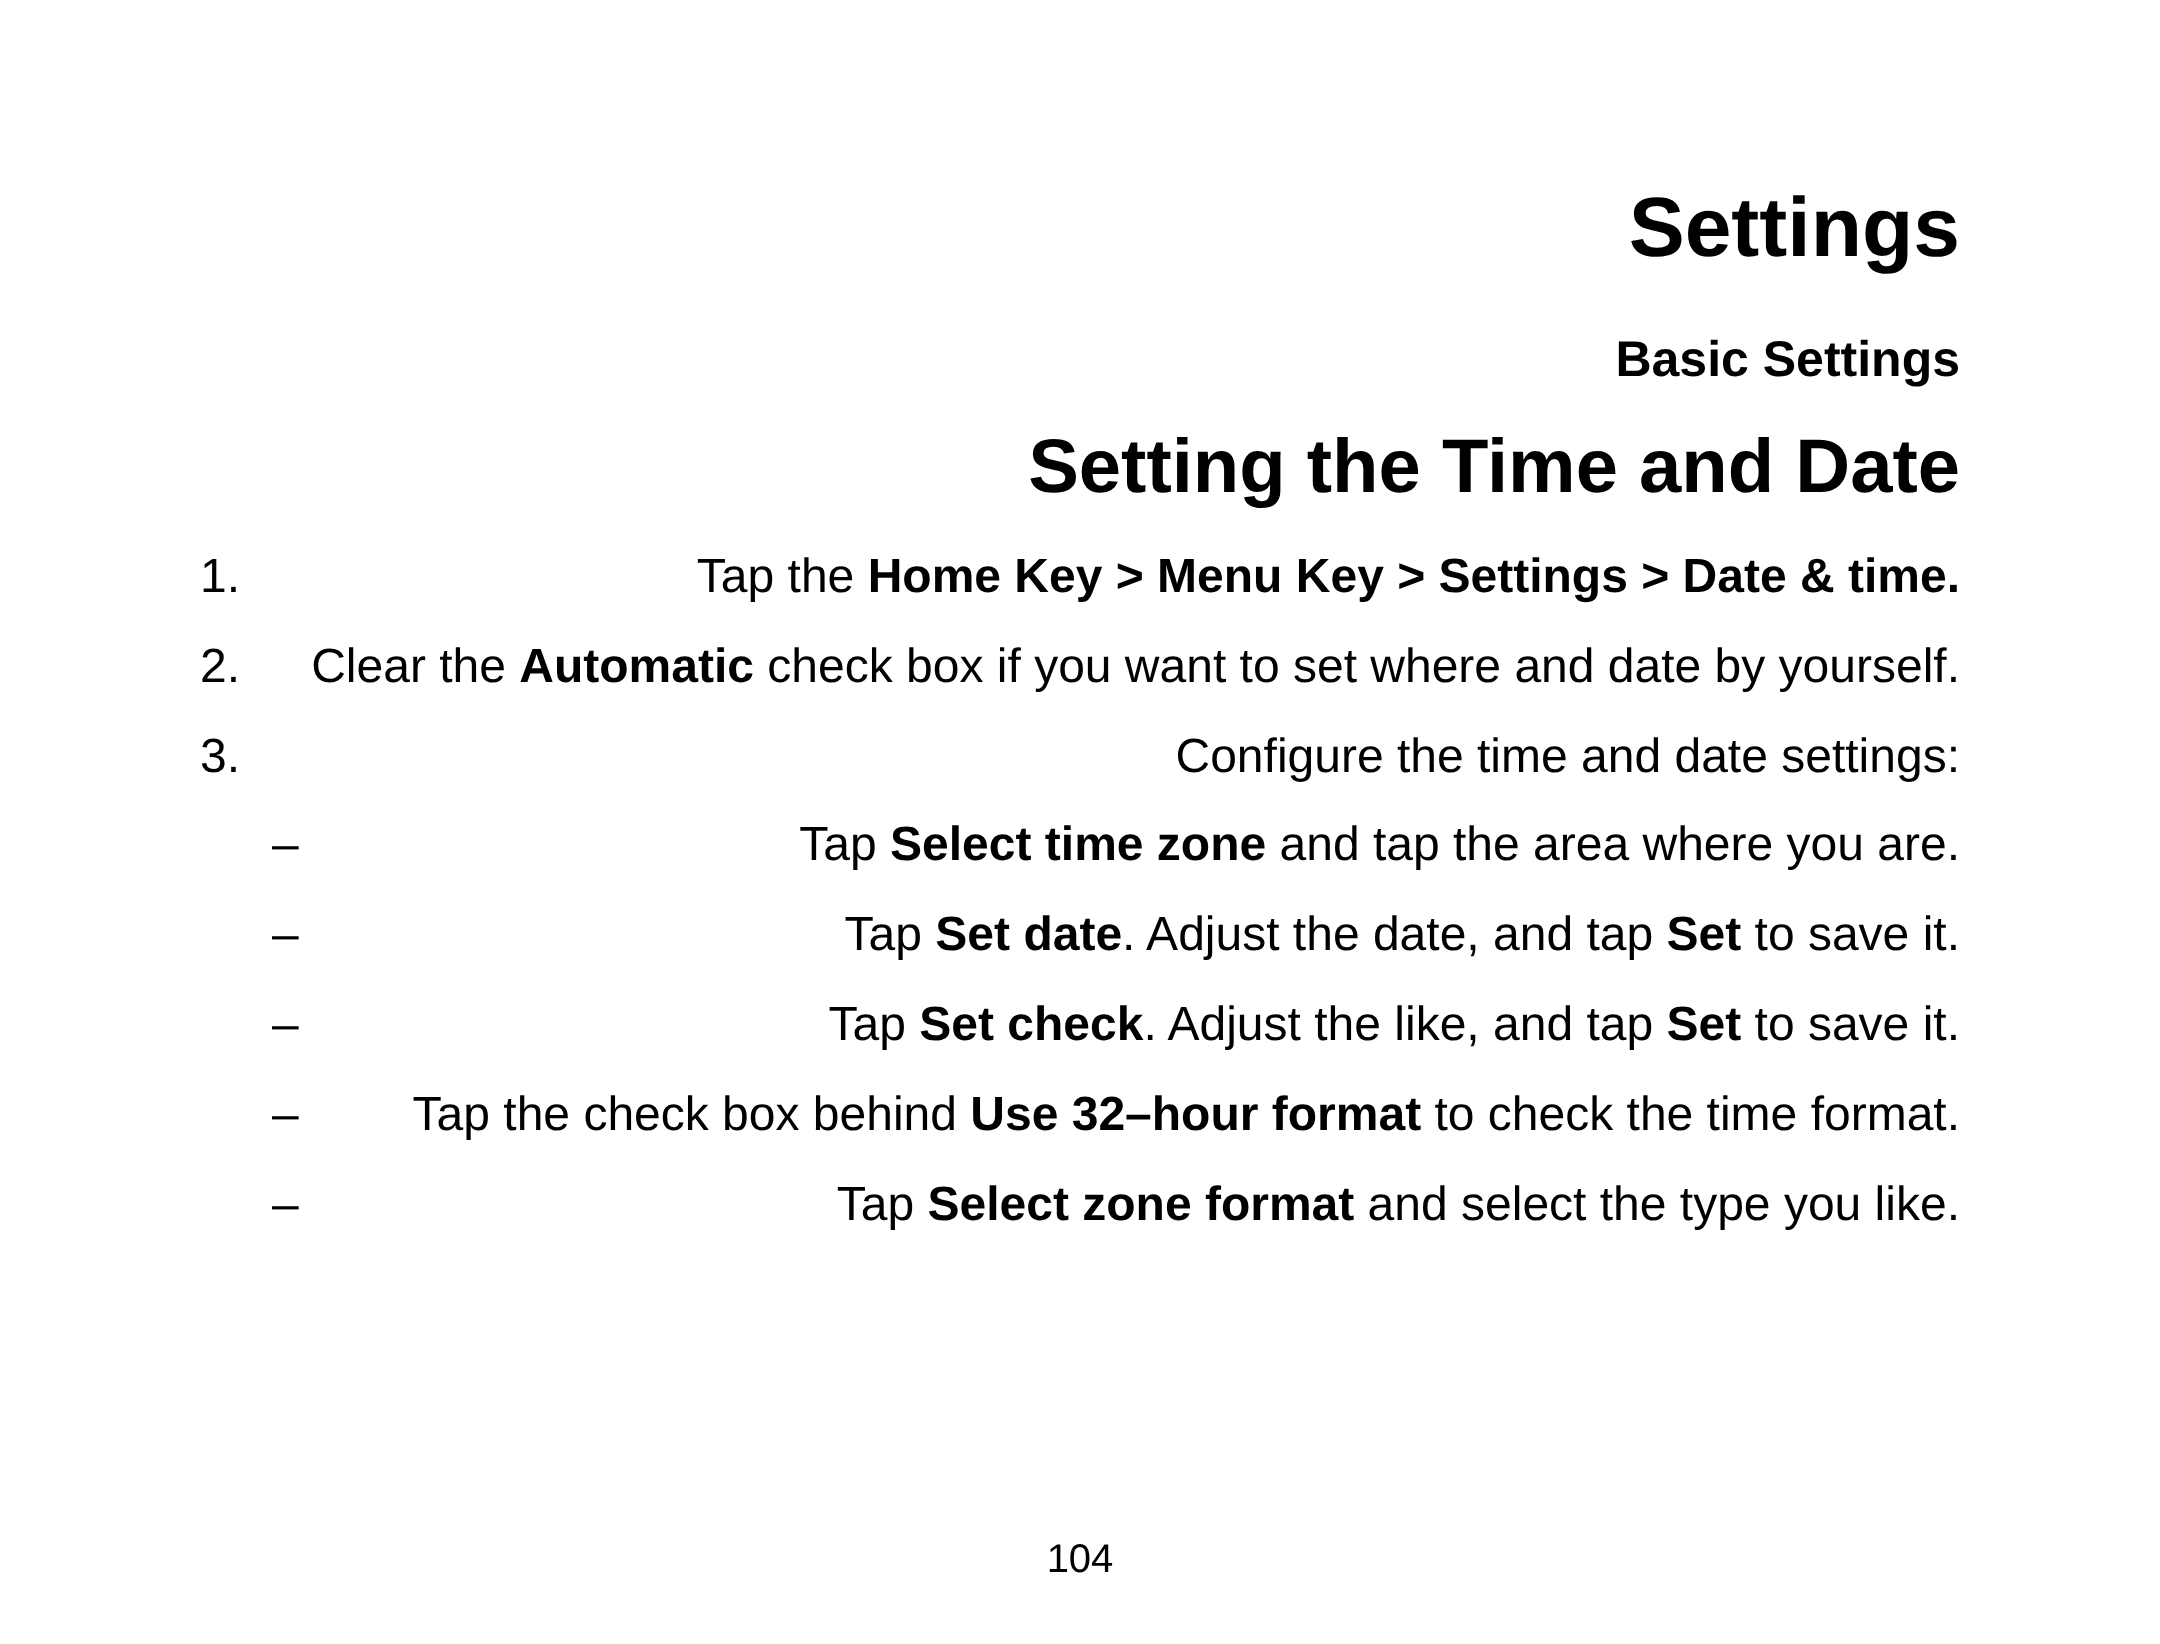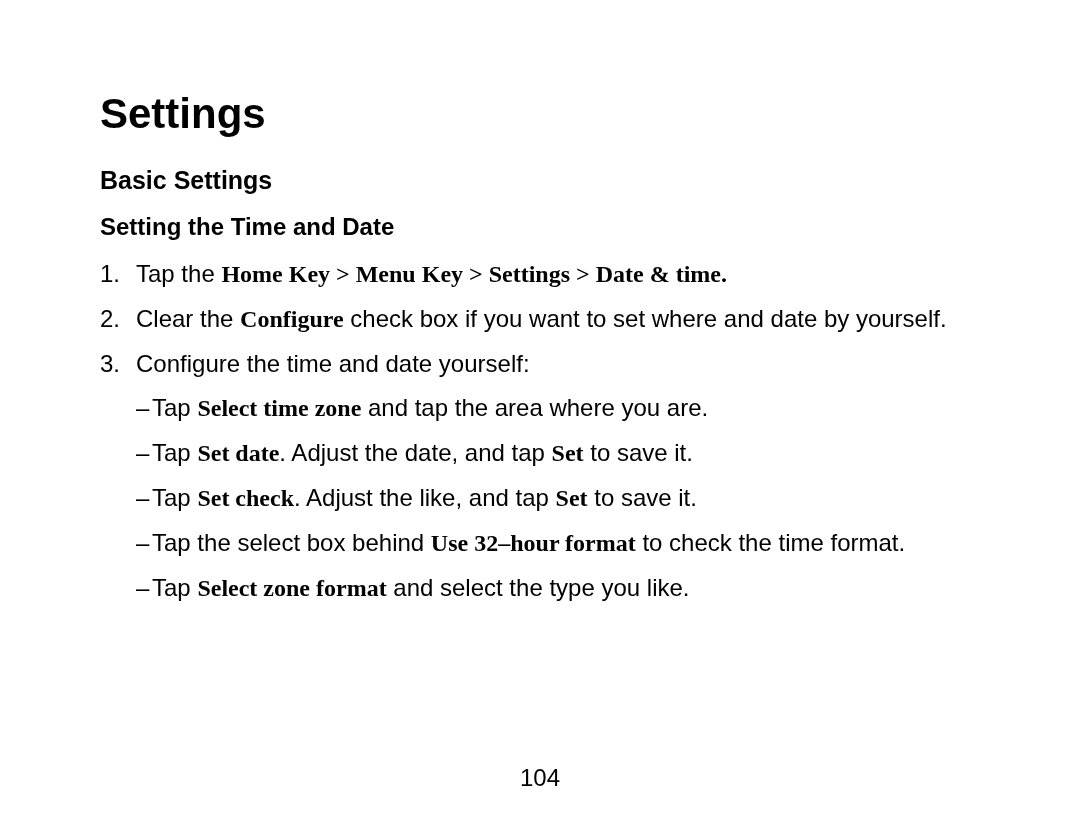--- a/index.html
+++ b/index.html
@@ -1,18 +1,19 @@
 <!DOCTYPE html>
 <html><head>
   <meta charset="utf-8">
   <style>
     * {
       margin: 0;
       padding: 0;
       box-sizing: border-box;
+      text-align: right;
     }
     body {
       font-family: Arial, Helvetica, sans-serif;
       background: #fff;
       color: #000;
       width: 1080px;
       height: 822px;
       position: relative;
       padding: 90px 100px 40px 100px;
     }
@@ -20,21 +21,21 @@
       font-size: 42px;
       font-weight: bold;
       margin-bottom: 28px;
     }
     h2 {
       font-size: 25px;
       font-weight: bold;
       margin-bottom: 18px;
     }
     h3 {
-      font-size: 24px;
+      font-size: 38px;
       font-weight: bold;
       margin-bottom: 16px;
     }
     ol {
       list-style: none;
       counter-reset: item;
       font-size: 24px;
       line-height: 1.45;
     }
     ol > li {
@@ -59,59 +60,58 @@
       padding-left: 16px;
     }
     .sublist .subitem::before {
       content: "–";
       position: absolute;
       left: 0;
       top: 0;
     }
     .bold {
       font-weight: bold;
-      font-family: Liberation Serif, serif;
     }
     .page-number {
       position: absolute;
       bottom: 30px;
       left: 0;
       right: 0;
       text-align: center;
-      font-size: 24px;
+      font-size: 20px;
     }
   </style>
 </head>
 <body>
 
 <h1>Settings</h1>
 <h2>Basic Settings</h2>
 <h3>Setting the Time and Date</h3>
 
 <ol>
   <li>
     <span>Tap the </span><span class="bold">Home Key &gt; Menu Key &gt; Settings &gt; Date &amp; time.</span>
   </li>
   <li>
-    <span>Clear the </span><span class="bold">Configure</span><span> check box if you want to set where and date by yourself.</span>
+    <span>Clear the </span><span class="bold">Automatic</span><span> check box if you want to set where and date by yourself.</span>
   </li>
   <li>
-    <span>Configure the time and date yourself:</span>
+    <span>Configure the time and date settings:</span>
     <div class="sublist">
       <div class="subitem">
         <span>Tap </span><span class="bold">Select time zone</span><span> and tap the area where you are.</span>
       </div>
       <div class="subitem">
         <span>Tap </span><span class="bold">Set date</span><span>. Adjust the date, and tap </span><span class="bold">Set</span><span> to save it.</span>
       </div>
       <div class="subitem">
         <span>Tap </span><span class="bold">Set check</span><span>. Adjust the like, and tap </span><span class="bold">Set</span><span> to save it.</span>
       </div>
       <div class="subitem">
-        <span>Tap the select box behind </span><span class="bold">Use 32–hour format</span><span> to check the time format.</span>
+        <span>Tap the check box behind </span><span class="bold">Use 32–hour format</span><span> to check the time format.</span>
       </div>
       <div class="subitem">
         <span>Tap </span><span class="bold">Select zone format</span><span> and select the type you like.</span>
       </div>
     </div>
   </li>
 </ol>
 
 <div class="page-number">104</div>
 

